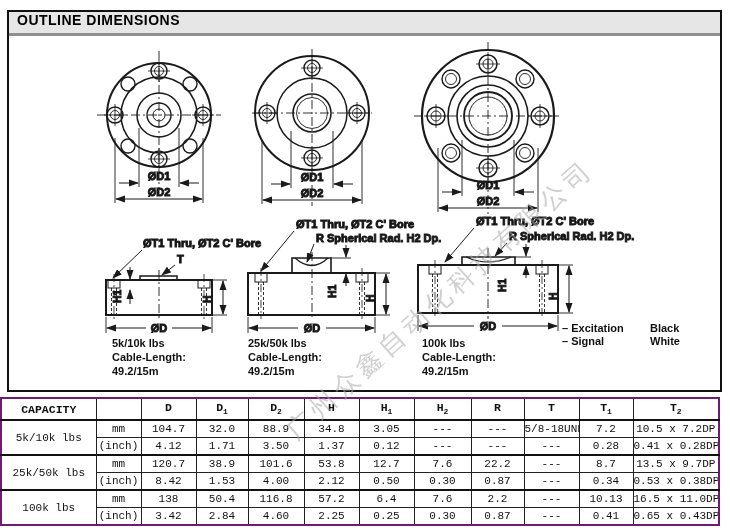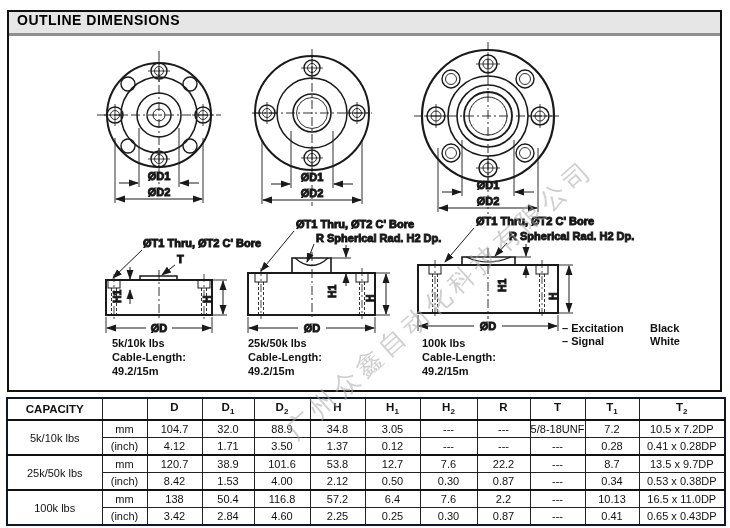--- a/index.html
+++ b/index.html
@@ -20,22 +20,22 @@
   
   #wiring{position:absolute;left:562px;top:322px;font-size:11px;font-weight:bold;line-height:13px;width:150px;}
   #wiring .wtitle{margin-bottom:1px;}
   #wiring .wrow{display:flex;}
   #wiring .wsig{width:88px;}
   
   #watermark{position:absolute;left:238px;top:282px;width:404px;text-align:center;
              transform:rotate(-42deg);font-size:26px;letter-spacing:5px;color:#a8a8a8;
              opacity:.55;white-space:nowrap;pointer-events:none;z-index:4;}
   
-  #dimtable{position:absolute;left:6px;top:397px;border-collapse:collapse;table-layout:fixed;
-            width:718px;border:2px solid #0f172a;font-size:11px;}
+  #dimtable{position:absolute;left:0;top:397px;border-collapse:collapse;table-layout:fixed;
+            width:718px;border:2px solid #701a75;font-size:11px;font-family:Liberation Mono, monospace;}
   #dimtable th,#dimtable td{border:1px solid #222;text-align:center;padding:0;
             white-space:nowrap;overflow:hidden;height:16px;font-weight:normal;}
   #dimtable th{font-weight:bold;height:20px;font-size:11.5px;}
   #dimtable sub{font-size:8px;}
   #dimtable tr.gstart td{border-top:2px solid #111;}
 </style>
 </head>
 <body>
 
 <div id="page">

